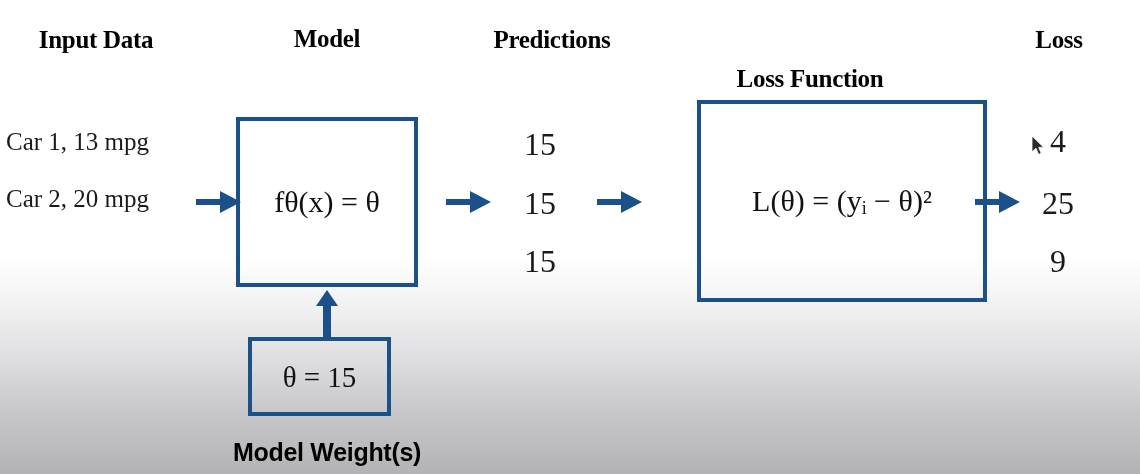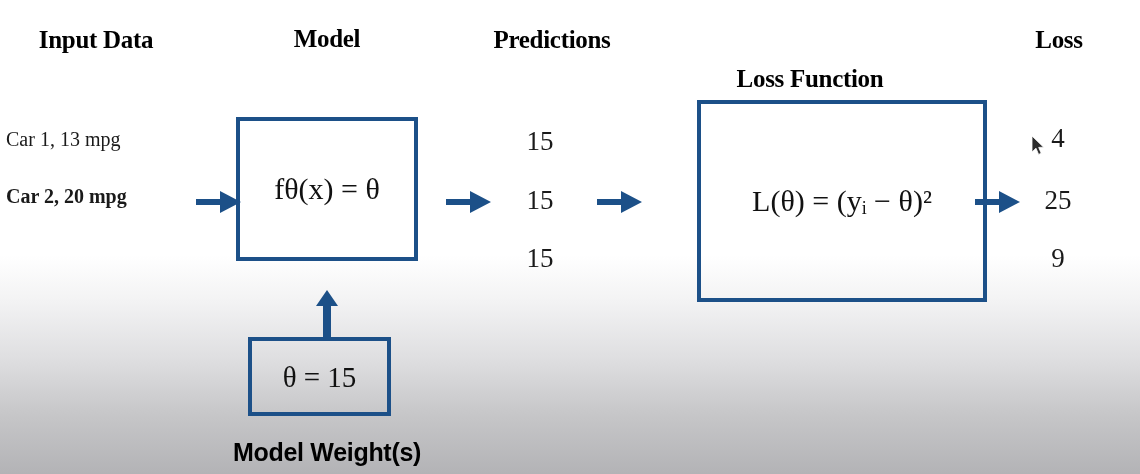--- a/index.html
+++ b/index.html
@@ -41,28 +41,28 @@
 
   
   .serif {
     font-family: "Liberation Serif", "DejaVu Serif", serif;
     color: #1a1a1a;
     white-space: nowrap;
   }
 
   .input-row {
     position: absolute;
-    font-size: 20px;
+    font-size: 25px;
     left: 6px;
     white-space: nowrap;
   }
 
   .value-cell {
     position: absolute;
-    font-size: 27px;
+    font-size: 32px;
     text-align: center;
     transform: translateX(-50%);
     white-space: nowrap;
   }
 
   
   .box {
     position: absolute;
     border: 4px solid #1c5088;
     background: transparent;
@@ -73,21 +73,21 @@
     width: 100%;
     top: 50%;
     transform: translateY(-50%);
     text-align: center;
     font-family: "Liberation Serif", "DejaVu Serif", serif;
     font-size: 30px;
     color: #111111;
     white-space: nowrap;
   }
 
-  #model-box   { left: 236px; top: 117px; width: 182px; height: 144px; }
+  #model-box   { left: 236px; top: 117px; width: 182px; height: 170px; }
   #loss-box    { left: 697px; top: 100px; width: 290px; height: 202px; }
   #weight-box  { left: 248px; top: 337px; width: 143px; height: 79px; }
 
   #weight-box .box-label { font-size: 29px; }
   #loss-box .box-label   { font-size: 30px; }
 
   
   .arrow-right {
     position: absolute;
     width: 46px;
@@ -124,21 +124,21 @@
 
 <div id="slide">
 
   <div class="col-header" style="left:96px;  top:26px;">Input Data</div>
   <div class="col-header" style="left:327px; top:25px;">Model</div>
   <div class="col-header" style="left:552px; top:26px;">Predictions</div>
   <div class="col-header" style="left:810px; top:25px;margin-top:40px;">Loss Function</div>
   <div class="col-header" style="left:1059px;top:26px;">Loss</div>
 
   <div class="serif input-row" style="top:128px;">Car 1, 13 mpg</div>
-  <div class="serif input-row" style="top:185px;font-weight:bold;">Car 2, 20 mpg</div>
+  <div class="serif input-row" style="top:185px;">Car 2, 20 mpg</div>
 
   <svg class="arrow-right" style="left:196px; top:189px;" viewBox="0 0 46 26">
     <path d="M0,10 L24,10 L24,2 L45,13 L24,24 L24,16 L0,16 Z" fill="#1c5088"></path>
   </svg>
 
   <div class="box" id="model-box">
     <div class="box-label"><span>fθ(x) = θ</span></div>
   </div>
 
   <svg class="arrow-right" style="left:446px; top:189px;" viewBox="0 0 46 26">

